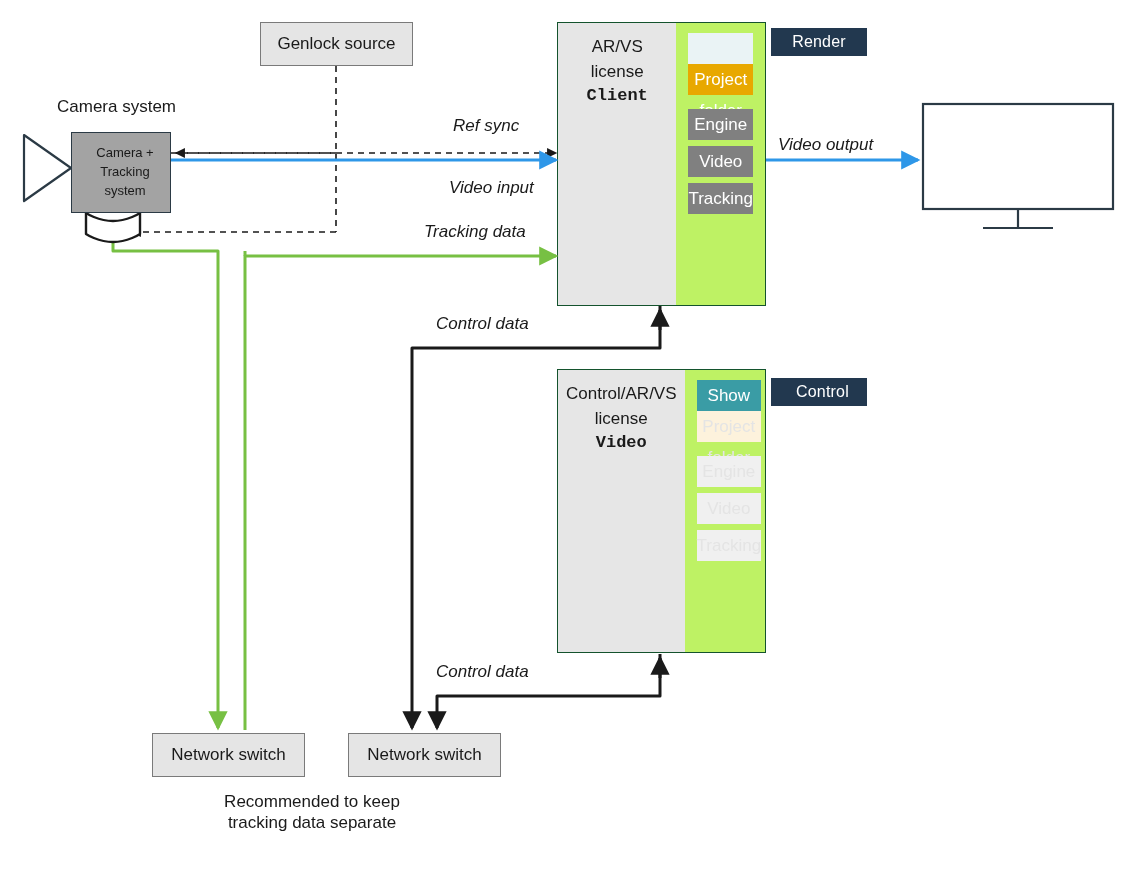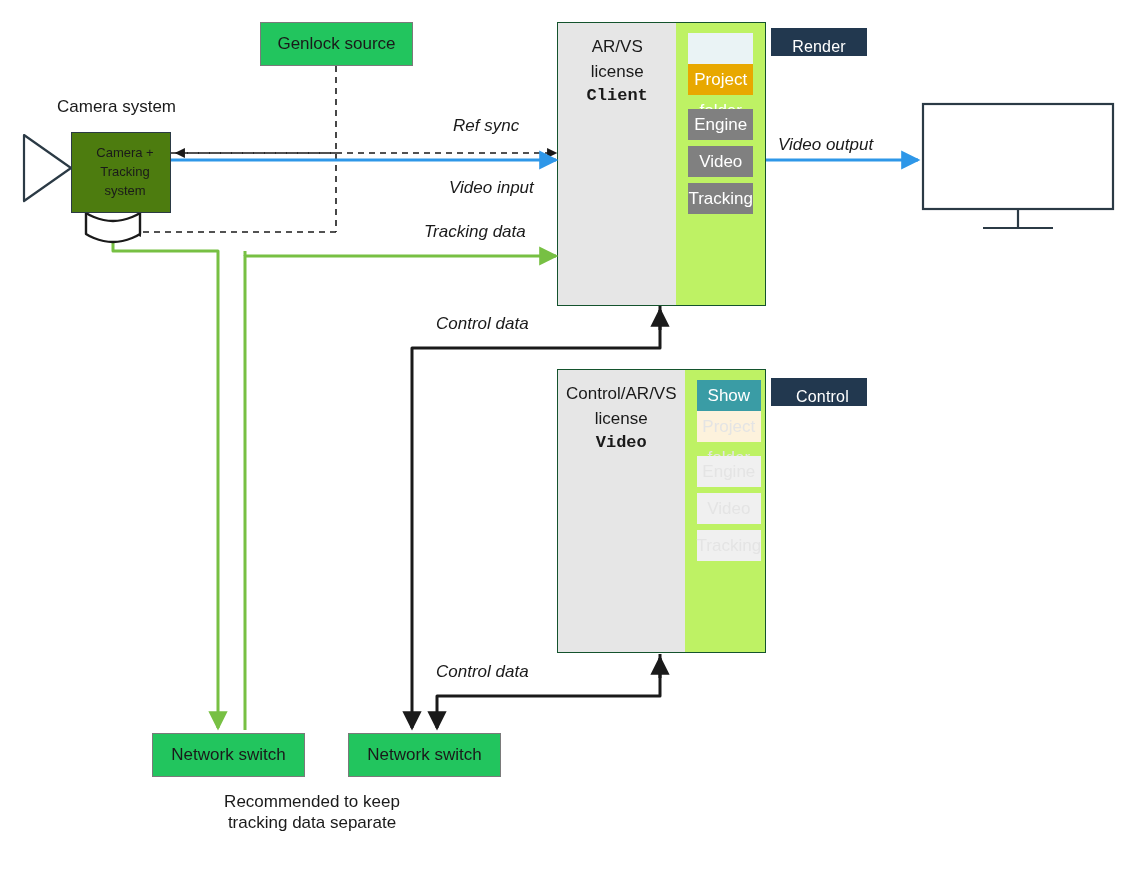--- a/index.html
+++ b/index.html
@@ -30,21 +30,21 @@
     line-height: 1.25;
   }
   .label.italic { font-style: italic; }
   .label.center { text-align: center; }
 
   
   .plainbox {
     position: absolute;
     box-sizing: border-box;
     border: 1.5px solid #7a7a7a;
-    background: #22c55e;
+    background: #e5e5e5;
     display: flex;
     align-items: center;
     justify-content: center;
     font-size: 17px;
     color: #1a1a1a;
     text-align: center;
   }
 
   
   .machine {
@@ -92,31 +92,31 @@
   .gap-md { height: 14px; }
 
   
   .badge {
     position: absolute;
     box-sizing: border-box;
     background: #22384f;
     color: #ffffff;
     font-size: 16px;
     display: flex;
-    align-items: flex-end;
+    align-items: center;
     justify-content: center;
     letter-spacing: .2px;
   }
 
   
   .cam-box {
     position: absolute;
     box-sizing: border-box;
     border: 1.8px solid #2b3a45;
-    background: #4d7c0f;
+    background: #a3a3a3;
     display: flex;
     flex-direction: column;
     align-items: center;
     justify-content: center;
     font-size: 13px;
     line-height: 1.45;
     color: #1a1a1a;
     text-align: center;
     z-index: 3;
     padding-left: 8px;

